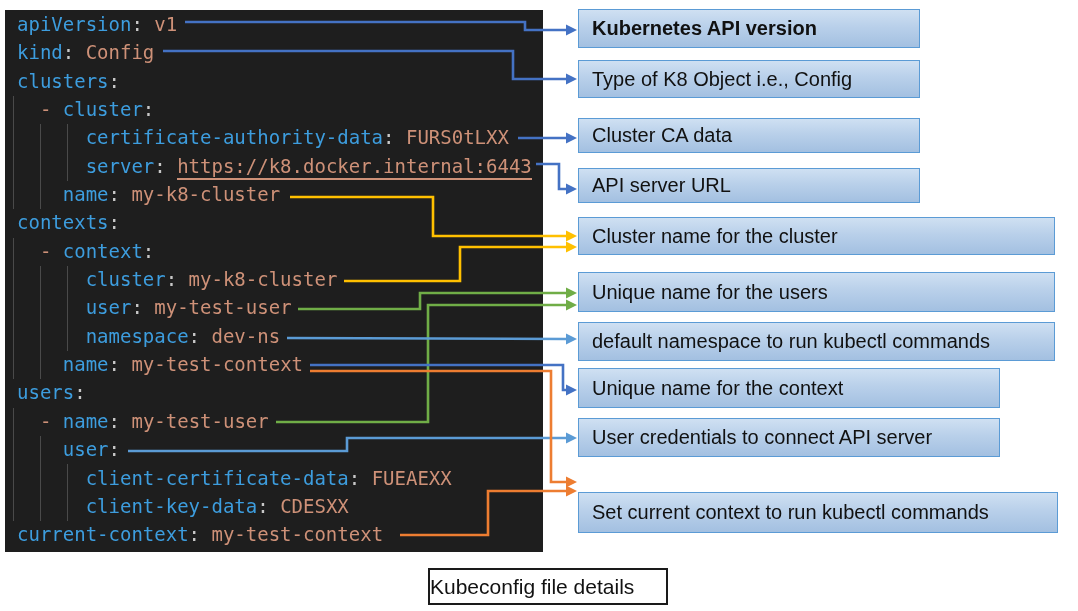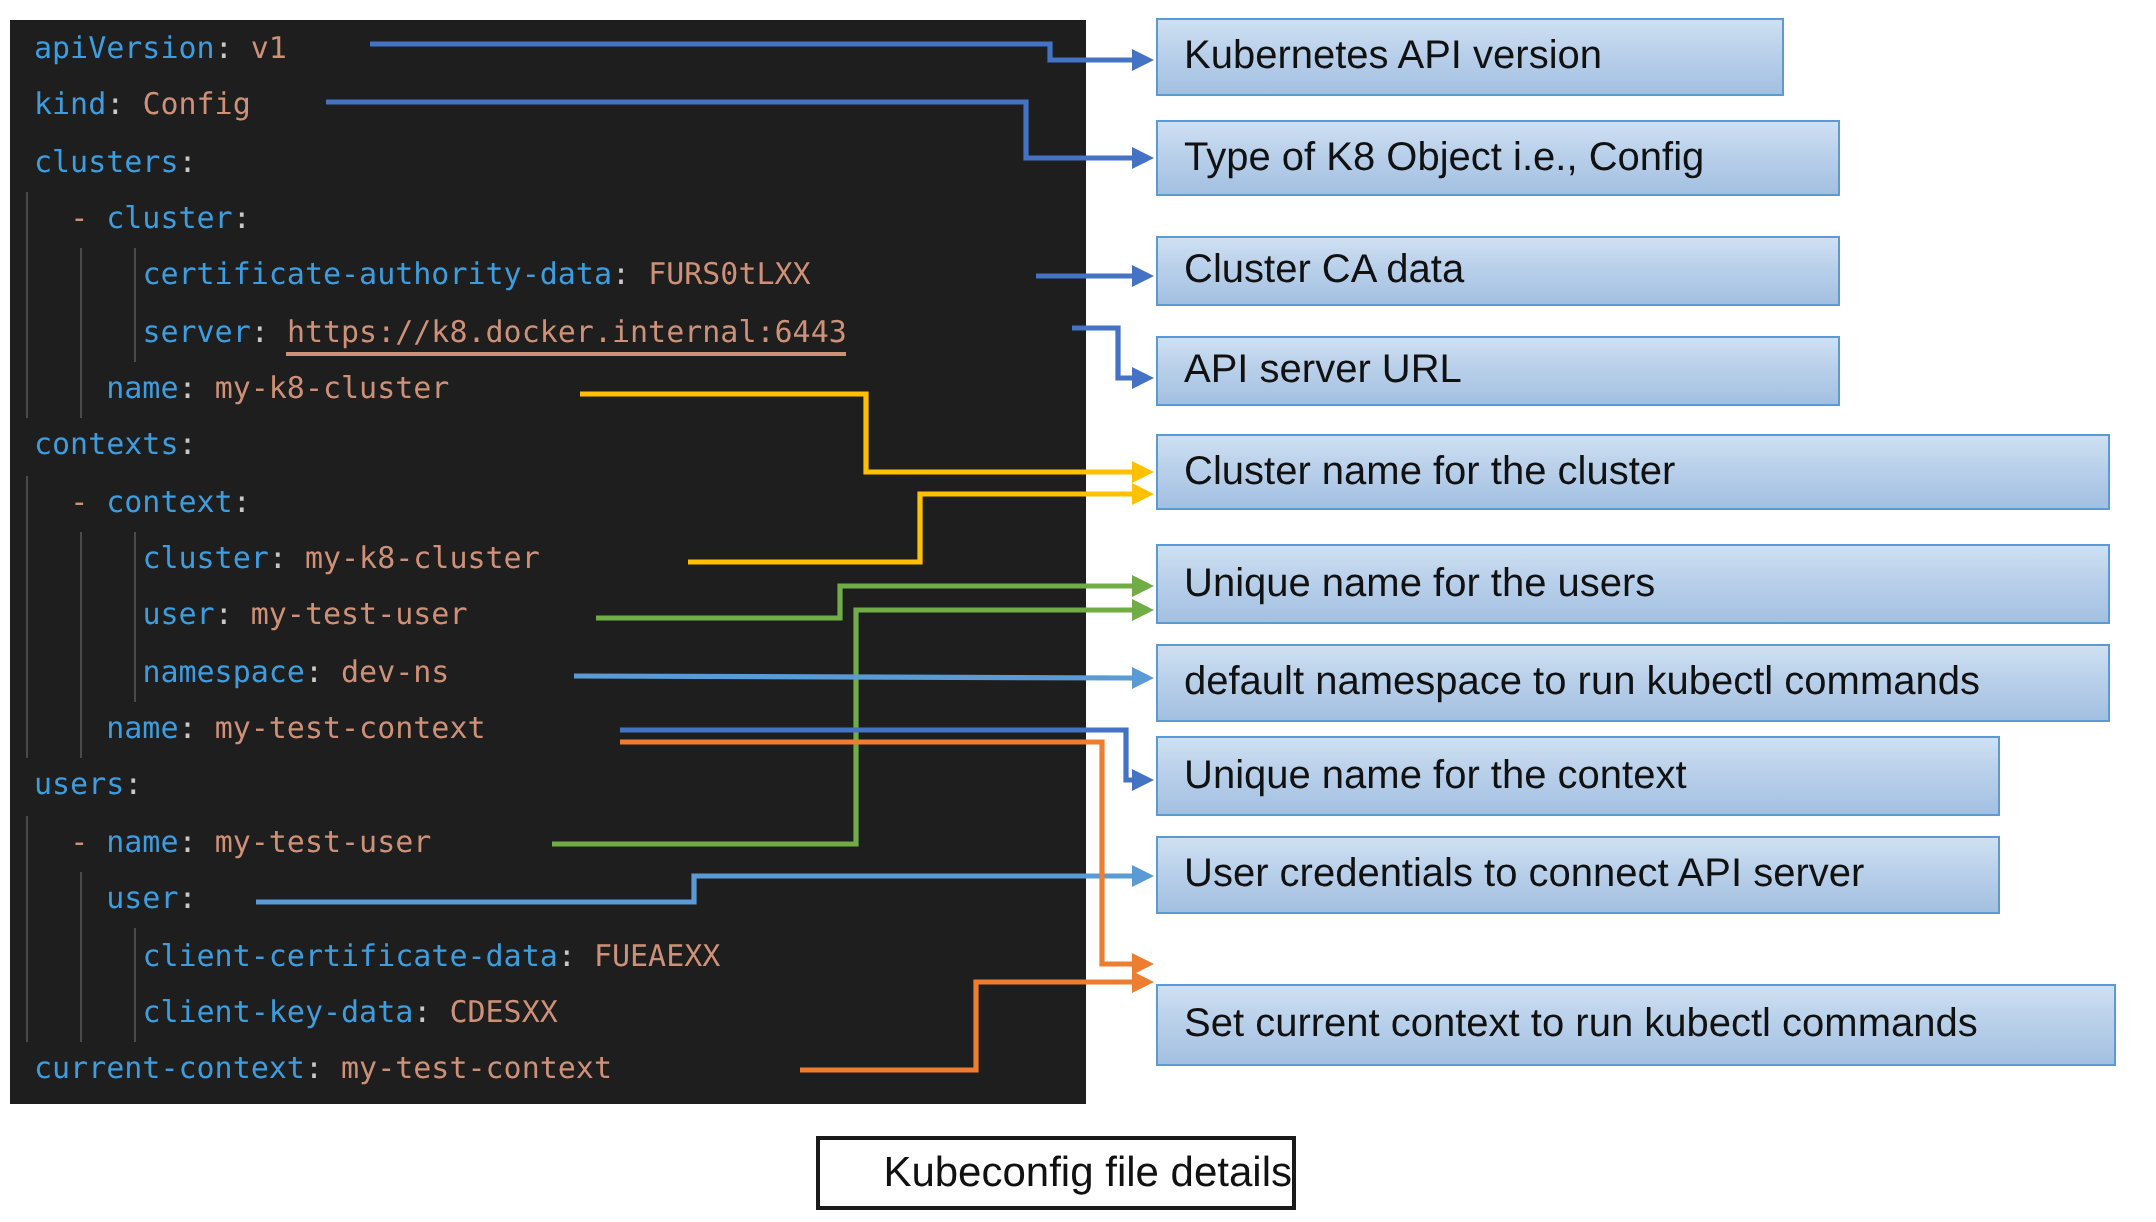--- a/index.html
+++ b/index.html
@@ -7,42 +7,42 @@
     width:1078px;height:611px;position:relative;background:#ffffff;
     font-family:"Liberation Sans", sans-serif;overflow:hidden;
   }
   .panel{
     position:absolute;left:5px;top:10px;width:538px;height:542px;
     background:#1e1e1e;
   }
   .code{
     position:absolute;left:12px;top:0;
     font-family:"DejaVu Sans Mono", monospace;
-    font-size:15px;line-height:28.35px;white-space:pre;
+    font-size:19px;line-height:28.35px;white-space:pre;
   }
   .code-line{height:28.35px;}
   .s-key{color:#3d9dde;}
   .s-punc{color:#c8c8c8;}
   .s-val{color:#ce9178;}
   .s-dash{color:#ce9178;}
   .s-plain{color:#d4d4d4;}
   .s-link{color:#ce9178;border-bottom:2px solid #ce9178;padding-bottom:1px;}
   .guide{position:absolute;width:1px;background:#4a4a4a;}
   .label-box{
     position:absolute;
     background:linear-gradient(180deg,#cfe0f2 0%,#b9d0ea 45%,#a3c0e1 100%);
     border:1.5px solid #5b9bd5;
     display:flex;align-items:center;
     padding-left:13px;box-sizing:border-box;
     font-size:20px;color:#111111;white-space:nowrap;
   }
   .caption-box{
-    position:absolute;left:408px;top:568px;width:240px;height:37px;
+    position:absolute;left:428px;top:568px;width:240px;height:37px;
     background:#ffffff;border:2px solid #1a1a1a;box-sizing:border-box;
-    display:flex;align-items:center;justify-content:flex-end;
+    display:flex;align-items:center;justify-content:flex-start;
     font-size:21px;color:#111111;white-space:nowrap;
   }
   #arrow-layer{position:absolute;left:0;top:0;pointer-events:none;}
 </style>
 </head>
 <body>
 
 <div class="panel">
   <div class="code" id="code"><div class="code-line"><span class="s-key">apiVersion</span><span class="s-punc">: </span><span class="s-val">v1</span></div><div class="code-line"><span class="s-key">kind</span><span class="s-punc">: </span><span class="s-val">Config</span></div><div class="code-line"><span class="s-key">clusters</span><span class="s-punc">:</span></div><div class="code-line"><span class="s-plain">  </span><span class="s-dash">- </span><span class="s-key">cluster</span><span class="s-punc">:</span></div><div class="code-line"><span class="s-plain">      </span><span class="s-key">certificate-authority-data</span><span class="s-punc">: </span><span class="s-val">FURS0tLXX</span></div><div class="code-line"><span class="s-plain">      </span><span class="s-key">server</span><span class="s-punc">: </span><span class="s-link">https://k8.docker.internal:6443</span></div><div class="code-line"><span class="s-plain">    </span><span class="s-key">name</span><span class="s-punc">: </span><span class="s-val">my-k8-cluster</span></div><div class="code-line"><span class="s-key">contexts</span><span class="s-punc">:</span></div><div class="code-line"><span class="s-plain">  </span><span class="s-dash">- </span><span class="s-key">context</span><span class="s-punc">:</span></div><div class="code-line"><span class="s-plain">      </span><span class="s-key">cluster</span><span class="s-punc">: </span><span class="s-val">my-k8-cluster</span></div><div class="code-line"><span class="s-plain">      </span><span class="s-key">user</span><span class="s-punc">: </span><span class="s-val">my-test-user</span></div><div class="code-line"><span class="s-plain">      </span><span class="s-key">namespace</span><span class="s-punc">: </span><span class="s-val">dev-ns</span></div><div class="code-line"><span class="s-plain">    </span><span class="s-key">name</span><span class="s-punc">: </span><span class="s-val">my-test-context</span></div><div class="code-line"><span class="s-key">users</span><span class="s-punc">:</span></div><div class="code-line"><span class="s-plain">  </span><span class="s-dash">- </span><span class="s-key">name</span><span class="s-punc">: </span><span class="s-val">my-test-user</span></div><div class="code-line"><span class="s-plain">    </span><span class="s-key">user</span><span class="s-punc">:</span></div><div class="code-line"><span class="s-plain">      </span><span class="s-key">client-certificate-data</span><span class="s-punc">: </span><span class="s-val">FUEAEXX</span></div><div class="code-line"><span class="s-plain">      </span><span class="s-key">client-key-data</span><span class="s-punc">: </span><span class="s-val">CDESXX</span></div><div class="code-line"><span class="s-key">current-context</span><span class="s-punc">: </span><span class="s-val">my-test-context</span></div></div>
   <div id="guides">
@@ -51,21 +51,21 @@
       <div class="guide" style="left: 8px; top: 398px; height: 113px;"></div>
       <div class="guide" style="left: 35px; top: 114px; height: 85px;"></div>
       <div class="guide" style="left: 35px; top: 256px; height: 113px;"></div>
       <div class="guide" style="left: 35px; top: 426px; height: 85px;"></div>
       <div class="guide" style="left: 62px; top: 114px; height: 57px;"></div>
       <div class="guide" style="left: 62px; top: 256px; height: 85px;"></div>
       <div class="guide" style="left: 62px; top: 454px; height: 57px;"></div>
     </div>
 </div>
 
-<div class="label-box" style="left:578px;top:9px;width:314px;height:39px;">
+<div class="label-box" style="left:578px;top:9px;width:342px;height:39px;font-weight:bold;">
     <span>Kubernetes API version</span>
   </div>
 <div class="label-box" style="left:578px;top:60px;width:342px;height:38px;">
     <span>Type of K8 Object i.e., Config</span>
   </div>
 <div class="label-box" style="left:578px;top:118px;width:342px;height:35px;">
     <span>Cluster CA data</span>
   </div>
 <div class="label-box" style="left:578px;top:168px;width:342px;height:35px;">
     <span>API server URL</span>

